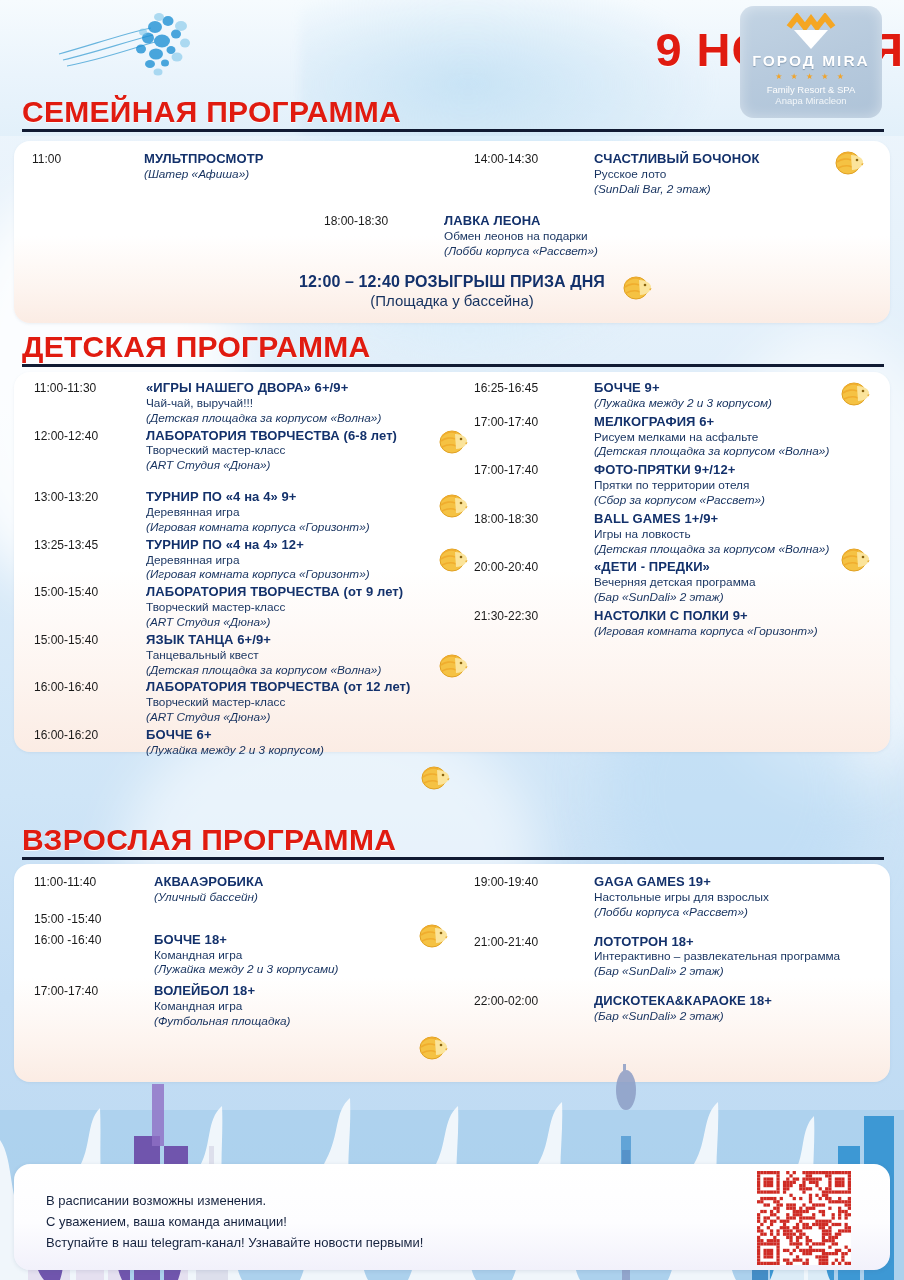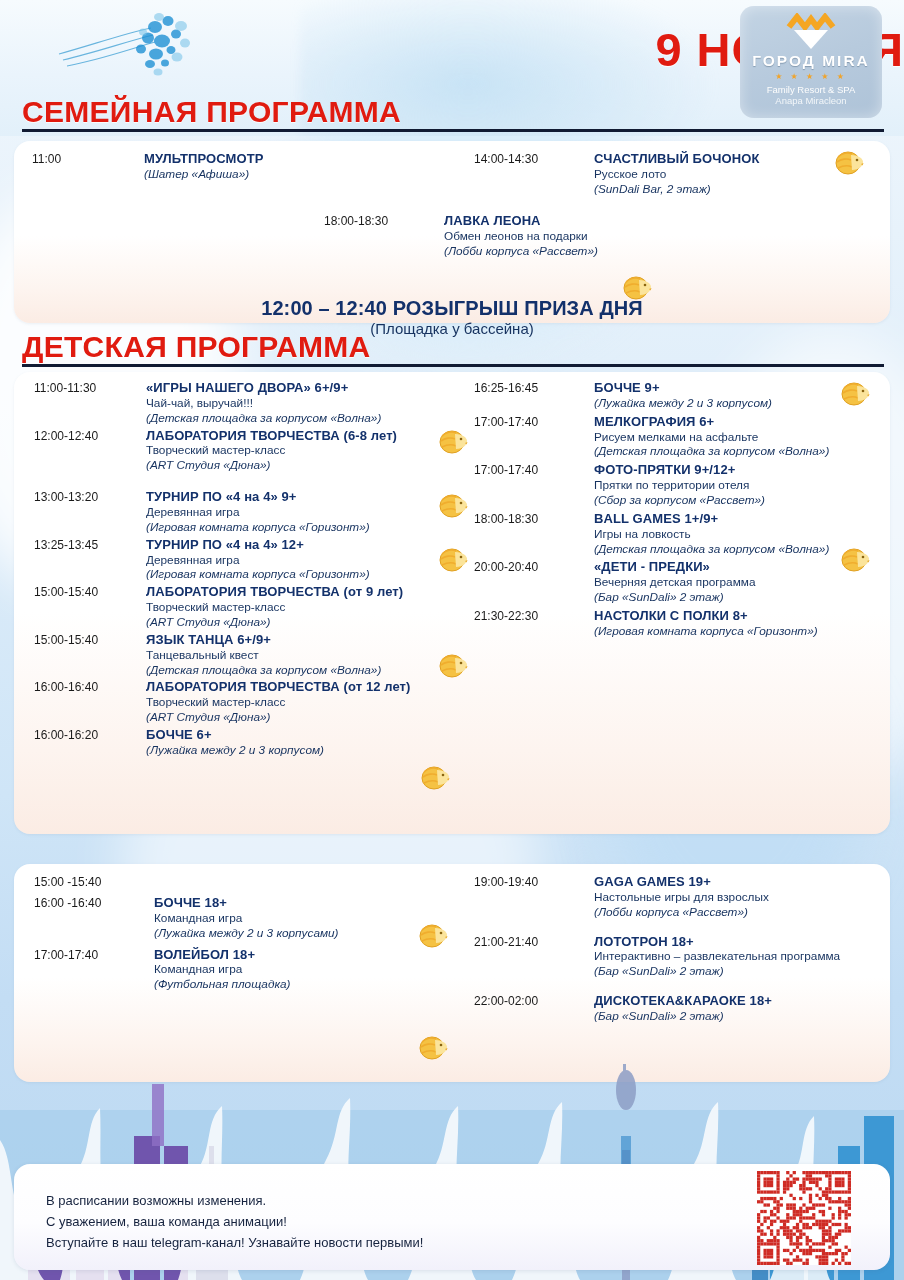--- a/index.html
+++ b/index.html
@@ -89,21 +89,21 @@
   .body{flex:1;min-width:0;}
   .ttl{
     font-size:13px;font-weight:bold;color:#13316b;line-height:1.22;
     letter-spacing:.1px;
   }
   .desc{font-size:11.8px;color:#16325f;line-height:1.26;}
   .loc{font-size:11.8px;font-style:italic;color:#16325f;line-height:1.26;}
 
   
   .center-row{text-align:center;}
-  .center-row .ttl{font-size:20px;display:inline-block;margin-top:24px;}
+  .center-row .ttl{font-size:16px;display:inline-block;}
   .center-row .desc{font-size:15px;}
 
   
   .lion{position:absolute;width:32px;height:30px;pointer-events:none;}
 
   
   .skyline{position:absolute;left:0;bottom:0;width:904px;height:230px;overflow:hidden;}
 
   
   .footer-card{
@@ -235,21 +235,21 @@
         <path d="M27,17 l2.5,-1 l-1,2.4 Z" fill="#e8a92c"></path>
       </g>
     </svg>
   </div>
 
   <div class="sec-head" style="top:331px">
     <div class="title">ДЕТСКАЯ ПРОГРАММА</div>
     <div class="rule"></div>
   </div>
 
-  <div class="card" style="top:372px;height:462px">
+  <div class="card" style="top:372px;height:380px">
     <div class="col colL" id="kidsLeft" style="padding: 8px 8px 0px 14px;">
         <div class="row" style="margin-bottom:2px">
           <div class="time">11:00-11:30</div>
           <div class="body">
             <div class="ttl">«ИГРЫ НАШЕГО ДВОРА» 6+/9+</div>
             <div class="desc">Чай-чай, выручай!!!</div>
             <div class="loc">(Детская площадка за корпусом «Волна»)</div>
           </div>
         </div>
         <div class="row" style="margin-bottom:16px">
@@ -344,21 +344,21 @@
           <div class="time wide">20:00-20:40</div>
           <div class="body">
             <div class="ttl">«ДЕТИ - ПРЕДКИ»</div>
             <div class="desc">Вечерняя детская программа</div>
             <div class="loc">(Бар «SunDali» 2 этаж)</div>
           </div>
         </div>
         <div class="row" style="margin-bottom:3px">
           <div class="time wide">21:30-22:30</div>
           <div class="body">
-            <div class="ttl">НАСТОЛКИ С ПОЛКИ 8+</div>
+            <div class="ttl">НАСТОЛКИ С ПОЛКИ 9+</div>
             <div class="loc">(Игровая комната корпуса «Горизонт»)</div>
           </div>
         </div>
       </div>
 
     <svg class="lion" style="left:424px;top:54px" viewBox="0 0 32 30">
         <g>
           <ellipse cx="14" cy="16" rx="12" ry="11" fill="#f5c243"></ellipse>
           <ellipse cx="14" cy="16" rx="12" ry="11" fill="none" stroke="#e0a021" stroke-width="1"></ellipse>
           <path d="M4,10 C8,6 14,5 18,7" stroke="#f0ad2e" stroke-width="1.6" fill="none"></path>
@@ -437,23 +437,34 @@
           <path d="M4,10 C8,6 14,5 18,7" stroke="#f0ad2e" stroke-width="1.6" fill="none"></path>
           <path d="M3,15 C7,12 13,11 17,13" stroke="#f0ad2e" stroke-width="1.6" fill="none"></path>
           <path d="M4,21 C8,19 14,18 18,20" stroke="#f0ad2e" stroke-width="1.6" fill="none"></path>
           <path d="M17,8 C25,8 29,12 29,15 C29,19 25,23 18,23 Z" fill="#fbe49b"></path>
           <circle cx="23" cy="13" r="1.3" fill="#8a6410"></circle>
           <path d="M27,17 l2.5,-1 l-1,2.4 Z" fill="#e8a92c"></path>
         </g>
       </svg>
   </div>
 
+  <div class="sec-head" style="top:824px">
+    <div class="title">ВЗРОСЛАЯ ПРОГРАММА</div>
+    <div class="rule"></div>
+  </div>
 
   <div class="card" style="top:864px;height:218px">
     <div class="col colL" id="adultLeft" style="padding: 10px 8px 0px 14px;">
+        <div class="row" style="margin-bottom:6px">
+          <div class="time wide">11:00-11:40</div>
+          <div class="body">
+            <div class="ttl">АКВААЭРОБИКА</div>
+            <div class="loc">(Уличный бассейн)</div>
+          </div>
+        </div>
         <div class="row" style="margin-bottom:6px">
           <div class="time wide">15:00 -15:40</div>
         </div>
         <div class="row" style="margin-bottom:6px">
           <div class="time wide">16:00 -16:40</div>
           <div class="body">
             <div class="ttl">БОЧЧЕ 18+</div>
             <div class="desc">Командная игра</div>
             <div class="loc">(Лужайка между 2 и 3 корпусами)</div>
           </div>

